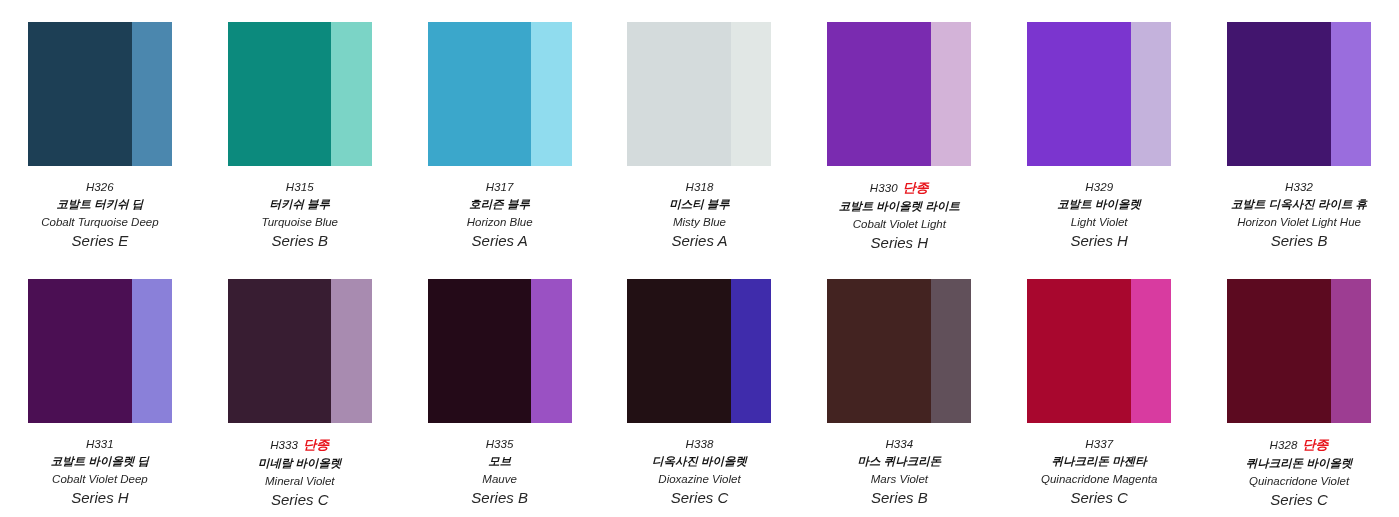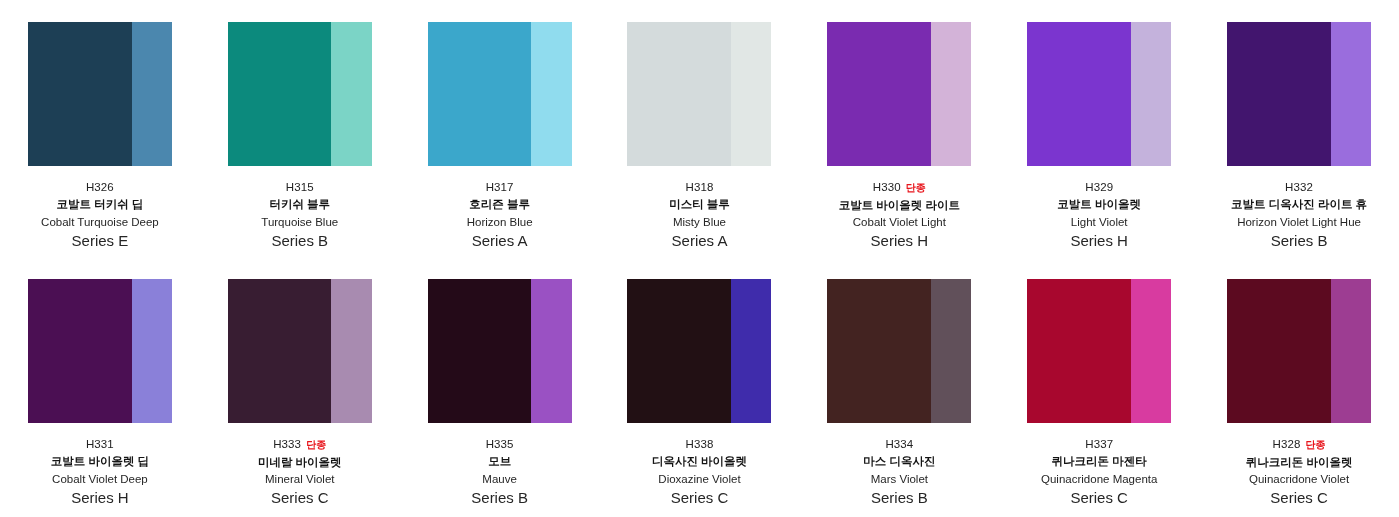--- a/index.html
+++ b/index.html
@@ -42,35 +42,36 @@
   }
   .chip-tint {
     width: 28%;
     height: 100%;
   }
   .labels {
     margin-top: 14px;
     text-align: center;
     line-height: 1.25;
     width: 100%;
+    font-style: italic;
   }
   .code-line {
     font-size: 11.5px;
     color: #222222;
     letter-spacing: 0.1px;
     white-space: nowrap;
     display: flex;
     justify-content: center;
     align-items: baseline;
     gap: 5px;
   }
   .discontinued {
     color: #e8131a;
     font-weight: bold;
-    font-size: 10px;
+    font-size: 13px;
   }
   .name-ko {
     font-size: 11.5px;
     font-weight: bold;
     color: #141414;
     margin-top: 3px;
     white-space: nowrap;
   }
   .name-en {
     font-size: 11.5px;
@@ -247,21 +248,21 @@
     </div>
     <div class="swatch-cell">
       <div class="chip">
         <div class="chip-mass" style="background: rgb(67, 35, 33);"></div>
         <div class="chip-tint" style="background: rgb(97, 80, 90);"></div>
       </div>
       <div class="labels">
         <div class="code-line">
           <span>H334</span>
         </div>
-        <div class="name-ko">마스 디옥사진</div>
+        <div class="name-ko">마스 퀴나크리돈</div>
         <div class="name-en">Mars Violet</div>
         <div class="series">Series B</div>
       </div>
     </div>
     <div class="swatch-cell">
       <div class="chip">
         <div class="chip-mass" style="background: rgb(168, 7, 46);"></div>
         <div class="chip-tint" style="background: rgb(216, 59, 160);"></div>
       </div>
       <div class="labels">

